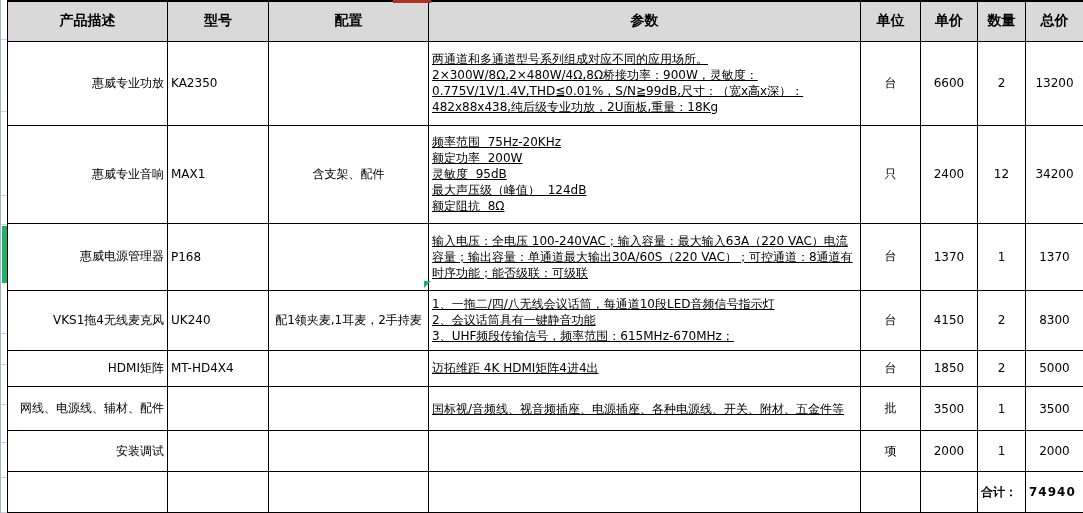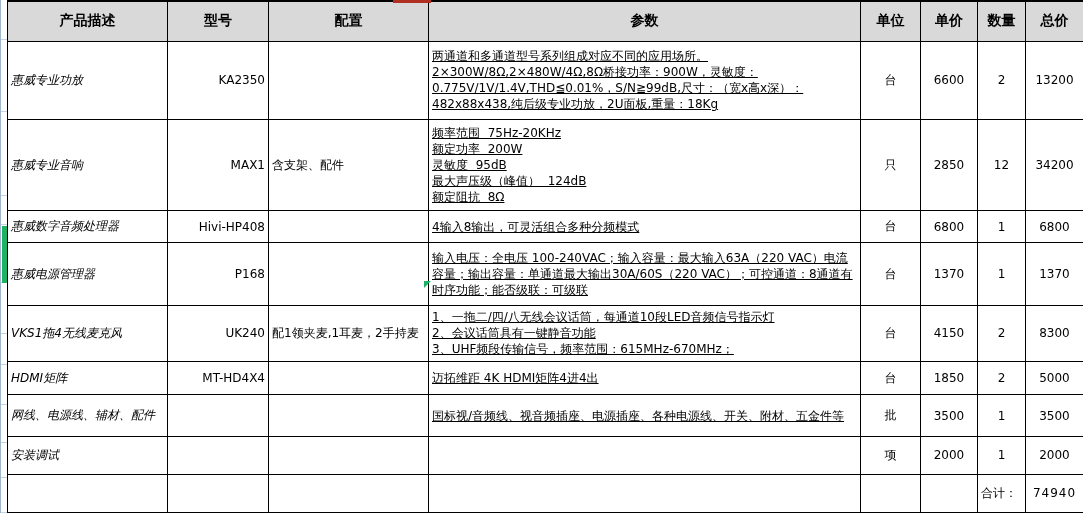--- a/index.html
+++ b/index.html
@@ -24,28 +24,28 @@
   }
   .quote th, .quote td {
     border:1px solid #000; box-sizing:border-box;
     font-size:12px; color:#000; vertical-align:middle;
     padding:0 3px; overflow:hidden;
   }
   .quote thead th {
     background:#d9d9d9; font-size:14px; font-weight:bold;
     text-align:center; border-top:2px solid #000; padding:7px 1px;
   }
-  .col-desc   { text-align:left;font-style:italic; }
-  .col-model  { text-align:right; }
-  .col-config { text-align:left; }
+  .col-desc   { text-align:right; }
+  .col-model  { text-align:left; }
+  .col-config { text-align:center; }
   .col-params { text-align:left; white-space:pre-wrap; line-height:16px; padding:1px 3px;text-decoration:underline; }
   .col-unit, .col-price, .col-qty, .col-total { text-align:center; }
 
-  .footer-label { font-size:14px; font-weight:normal; text-align:left; white-space:nowrap; padding:0 1px; }
-  .footer-total { font-size:15px; font-weight:normal; text-align:center; letter-spacing:1px; }
+  .footer-label { font-size:14px; font-weight:bold; text-align:left; white-space:nowrap; padding:0 1px; }
+  .footer-total { font-size:15px; font-weight:bold; letter-spacing:1px; }
 
   
   .green-row-marker { position:absolute; left:2px; top:226px; width:5px; height:57px; background:#1eb264; }
   .green-cell-marker { position:absolute; left:424px; top:281px; width:0; height:0;
     border-top:7px solid #1eb264; border-right:7px solid transparent; }
   .red-top-marker { position:absolute; left:393px; top:0; width:38px; height:3px; background:#b03024; }
 </style>
 </head>
 <body>
 
@@ -103,33 +103,23 @@
       <tr style="height:84px">
         <td class="col-desc">惠威专业音响</td>
         <td class="col-model">MAX1</td>
         <td class="col-config">含支架、配件</td>
         <td class="col-params">频率范围  75Hz-20KHz
 额定功率  200W
 灵敏度  95dB
 最大声压级（峰值）  124dB
 额定阻抗  8Ω</td>
         <td class="col-unit">只</td>
-        <td class="col-price">2850</td>
+        <td class="col-price">2400</td>
         <td class="col-qty">12</td>
         <td class="col-total">34200</td>
-      </tr>
-      <tr style="height:29px">
-        <td class="col-desc">惠威数字音频处理器</td>
-        <td class="col-model">Hivi-HP408</td>
-        <td class="col-config"></td>
-        <td class="col-params">4输入8输出，可灵活组合多种分频模式</td>
-        <td class="col-unit">台</td>
-        <td class="col-price">6800</td>
-        <td class="col-qty">1</td>
-        <td class="col-total">6800</td>
       </tr>
       <tr style="height:58px">
         <td class="col-desc">惠威电源管理器</td>
         <td class="col-model">P168</td>
         <td class="col-config"></td>
         <td class="col-params">输入电压：全电压 100-240VAC；输入容量：最大输入63A（220 VAC）电流容量；输出容量：单通道最大输出30A/60S（220 VAC）；可控通道：8通道有时序功能；能否级联：可级联</td>
         <td class="col-unit">台</td>
         <td class="col-price">1370</td>
         <td class="col-qty">1</td>
         <td class="col-total">1370</td>

